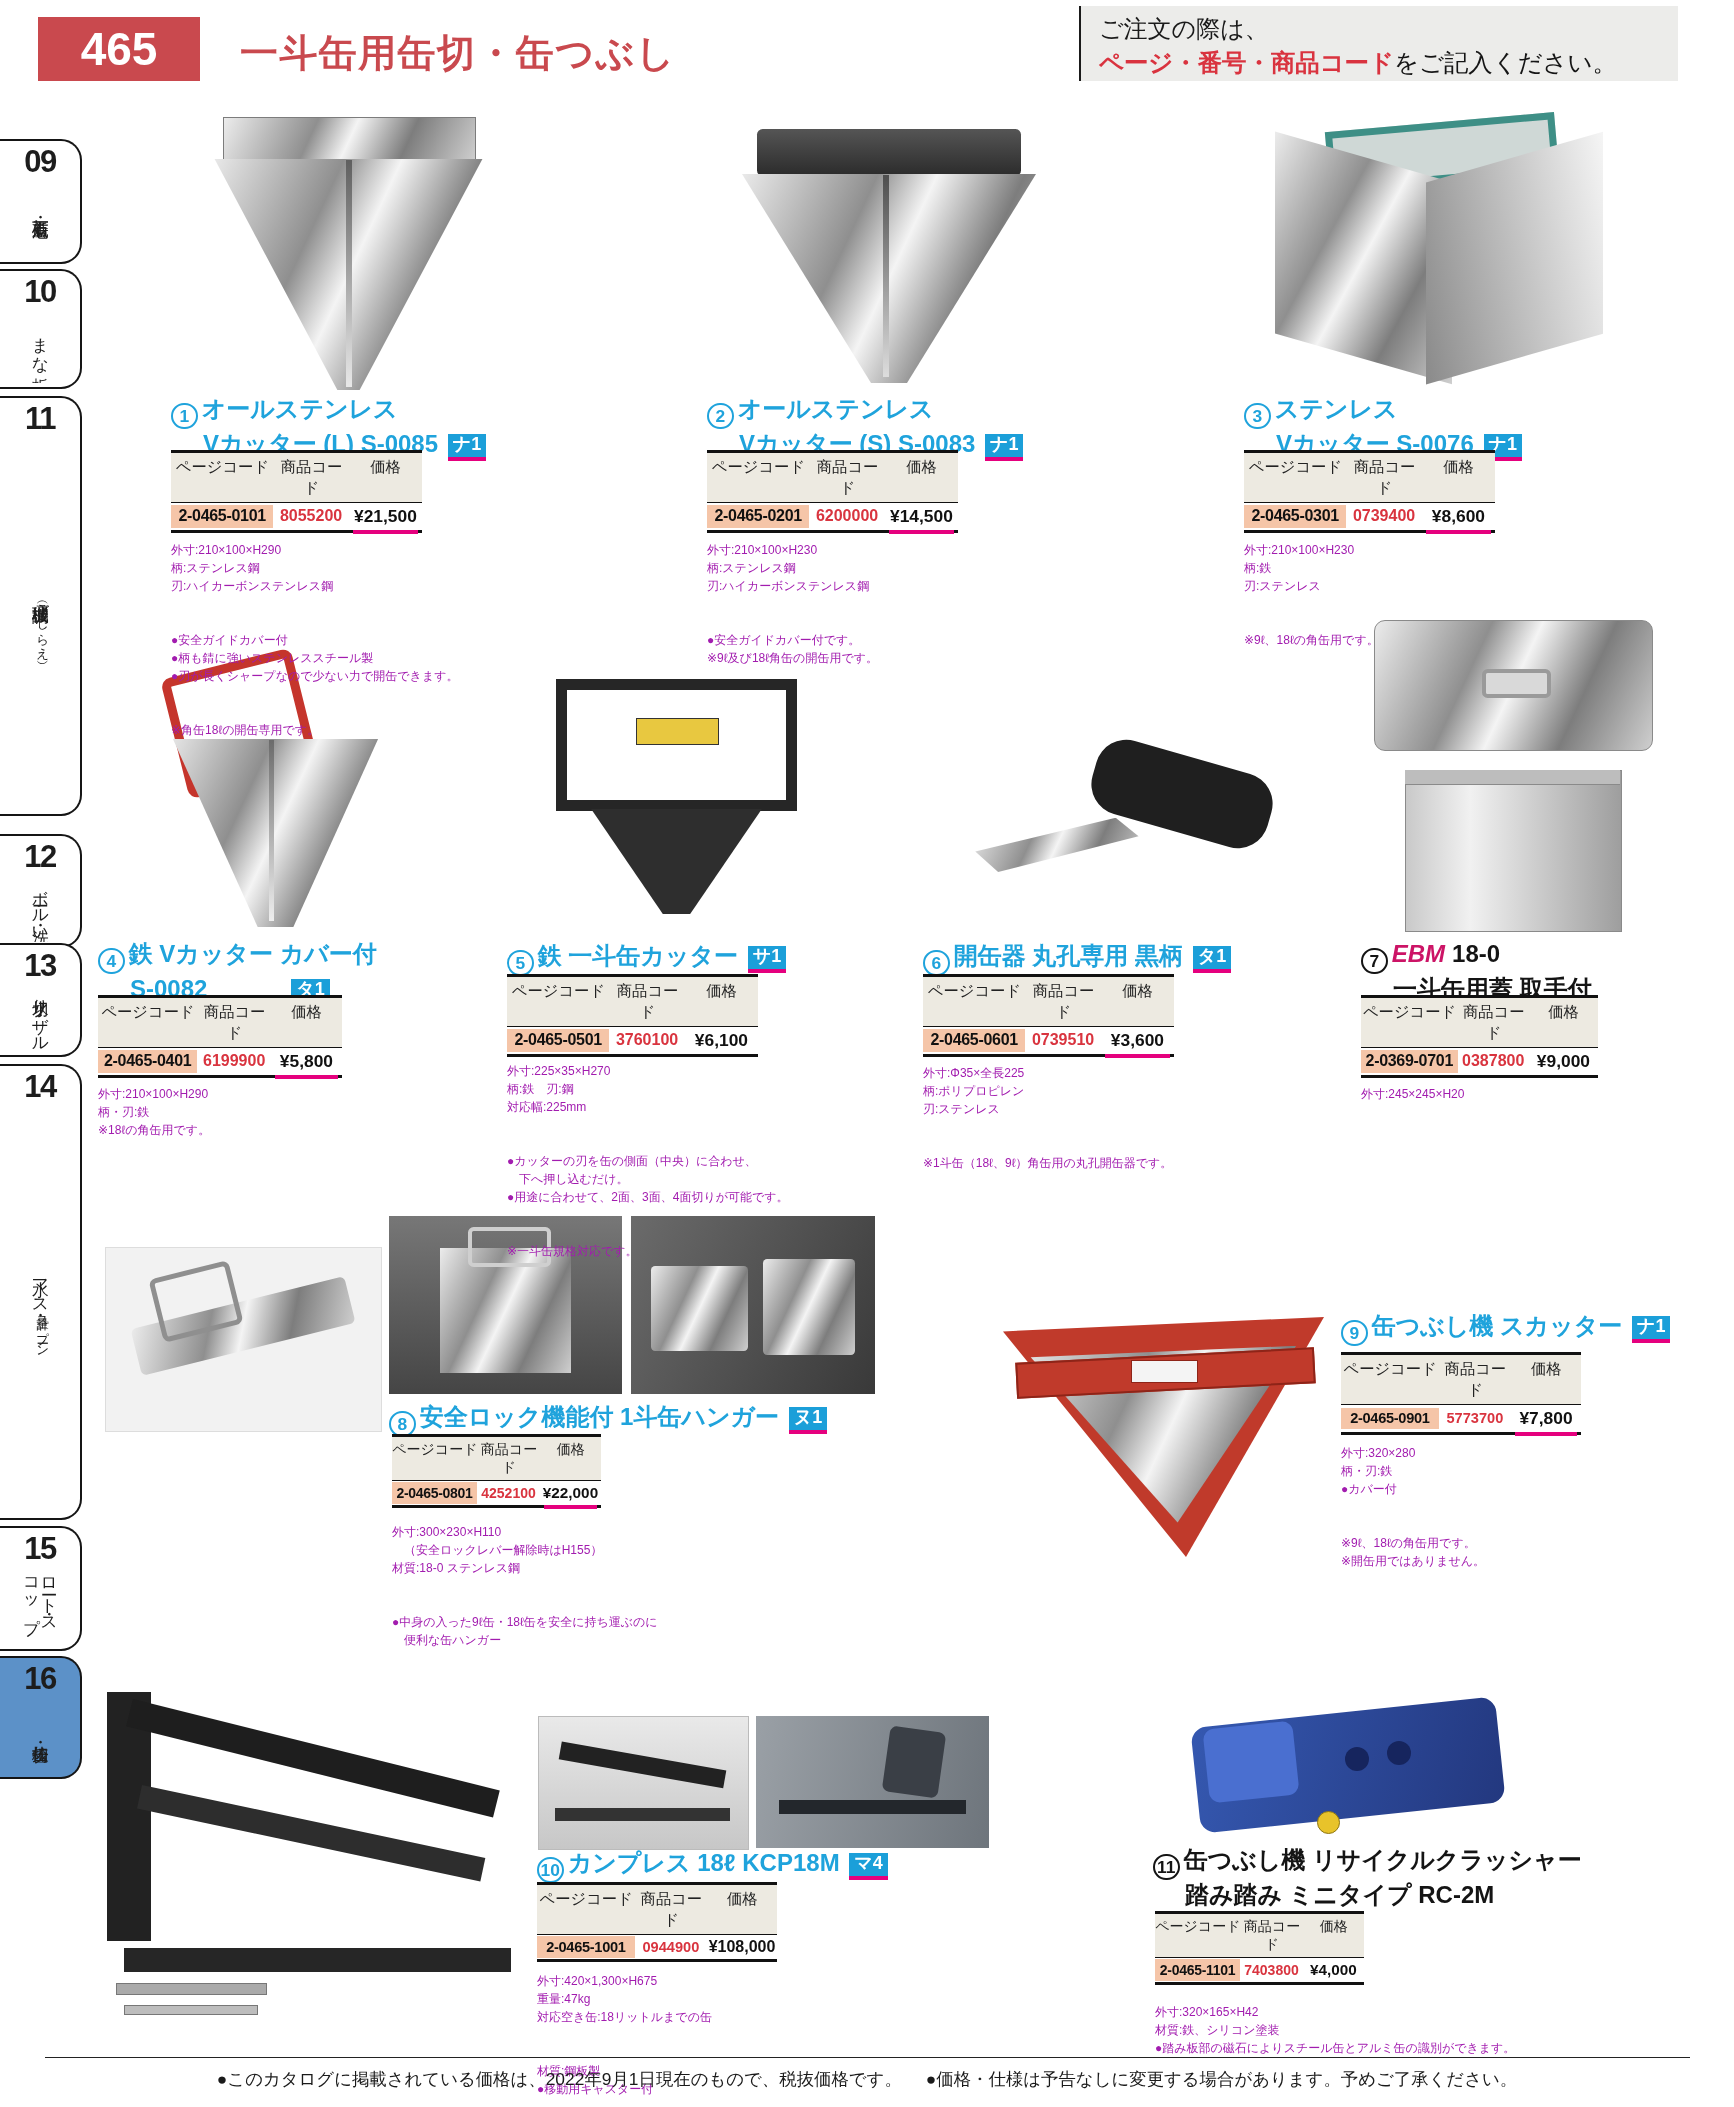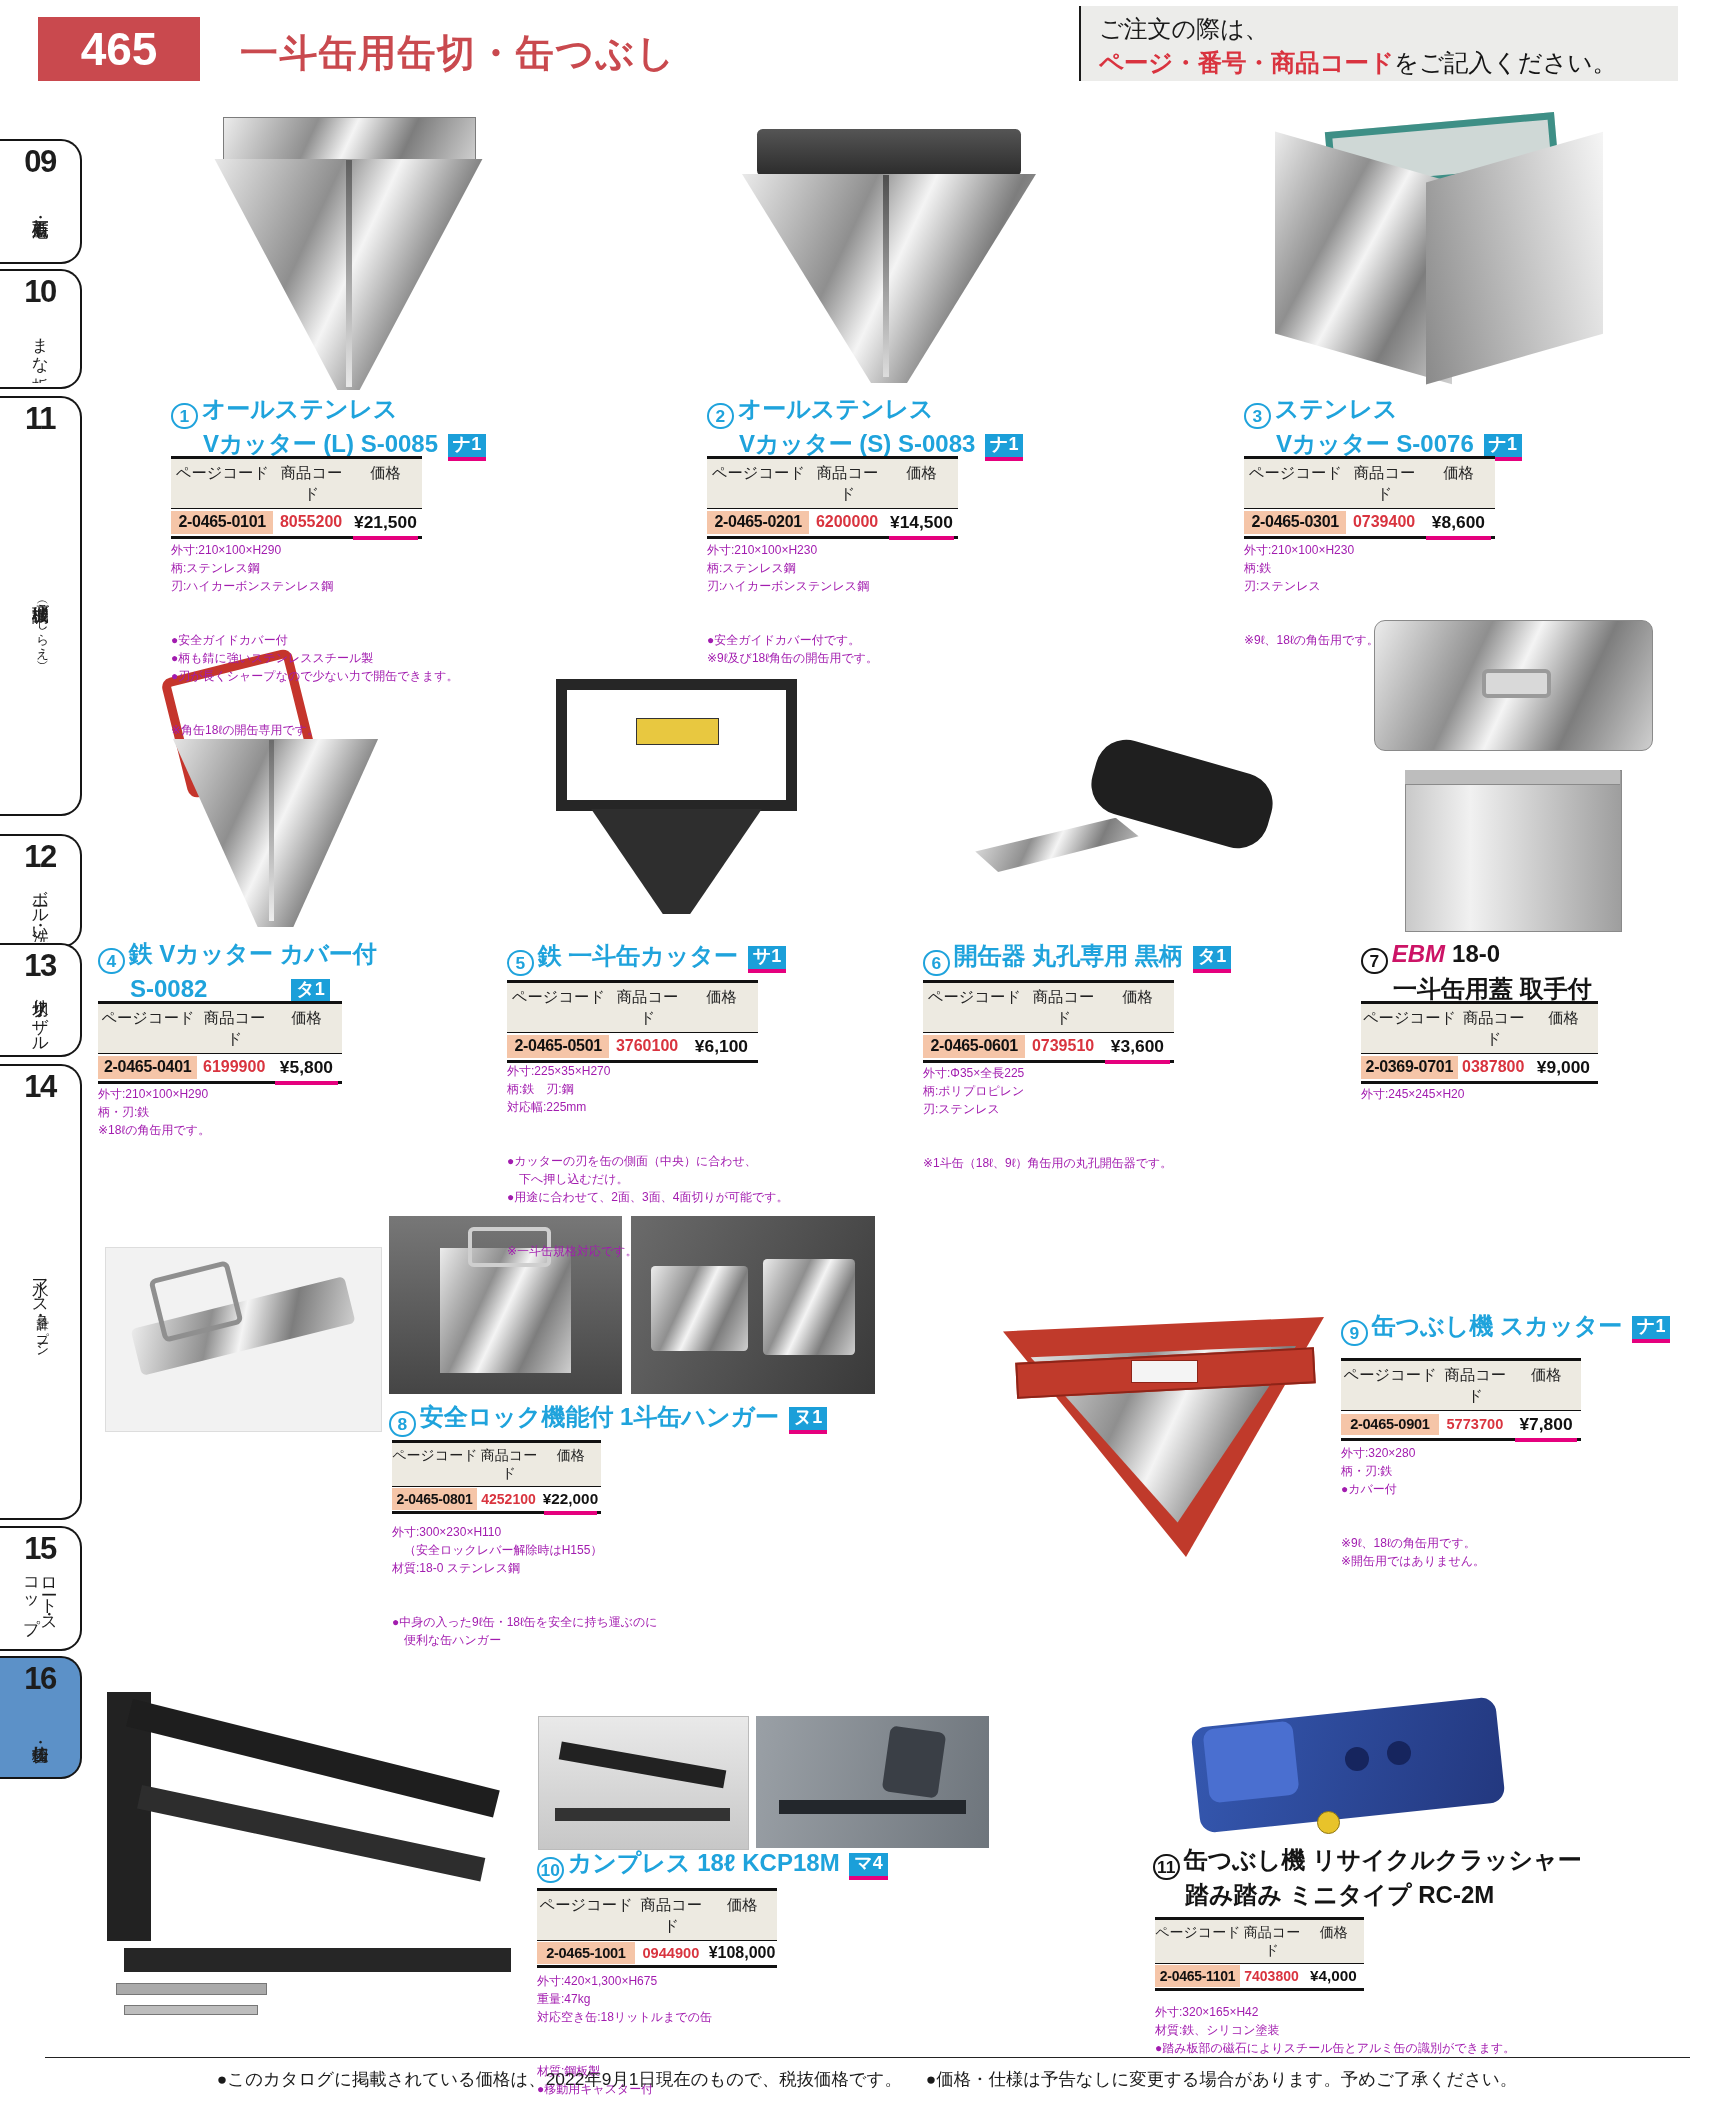--- a/index.html
+++ b/index.html
@@ -30,21 +30,21 @@
   .ptitle{position:absolute;color:#1FA3DC;font-weight:bold;font-size:24px;line-height:30px;white-space:nowrap;}
   .ptitle.black{color:#141414;}
   .circle-num{display:inline-flex;justify-content:center;align-items:center;width:26.5px;height:26.5px;
     border:2.1px solid currentColor;border-radius:50%;font-size:17.4px;margin-right:4.2px;vertical-align:-4.9px;box-sizing:border-box;}
   .t2{padding-left:32px;}
   .badge{display:inline-block;background:#1B9FD9;color:#fff;font-size:18px;font-weight:bold;
     padding:1.4px 4.9px 2.1px;margin-left:9.8px;border-bottom:4.2px solid #E5007E;line-height:1.1;vertical-align:2.1px;}
   .brand{color:#CC1466;font-style:italic;margin-right:7px;}
 
   
-  .ptable{position:absolute;border-top:3.5px solid #111;border-bottom:3.5px solid #111;background:#0369a1;box-sizing:border-box;margin-top:6px;}
+  .ptable{position:absolute;border-top:3.5px solid #111;border-bottom:3.5px solid #111;background:#0369a1;box-sizing:border-box;}
   .hrow{display:flex;background:#EDEAE1;border-bottom:1.4px solid #111;font-size:15.3px;color:#222;}
   .hrow>div{padding:3.5px 0;text-align:center;}
   .drow{display:flex;font-weight:bold;background:#fff;align-items:center;}
   .drow>div{padding:2.8px 1.4px;text-align:center;white-space:nowrap;}
   .c1{width:41%;}.c2{width:30%;}.c3{width:29%;}
   .drow .c1{background:#F5C5A8;color:#111;font-size:16px;letter-spacing:-0.3px;}
   .drow .c2{color:#D9343F;font-size:16px;}
   .drow .c3{color:#111;font-size:17.4px;position:relative;}
   .c3.mg::after{content:"";position:absolute;left:4.2px;right:4.2px;bottom:-4.9px;height:4.2px;background:#E5007E;}
 

